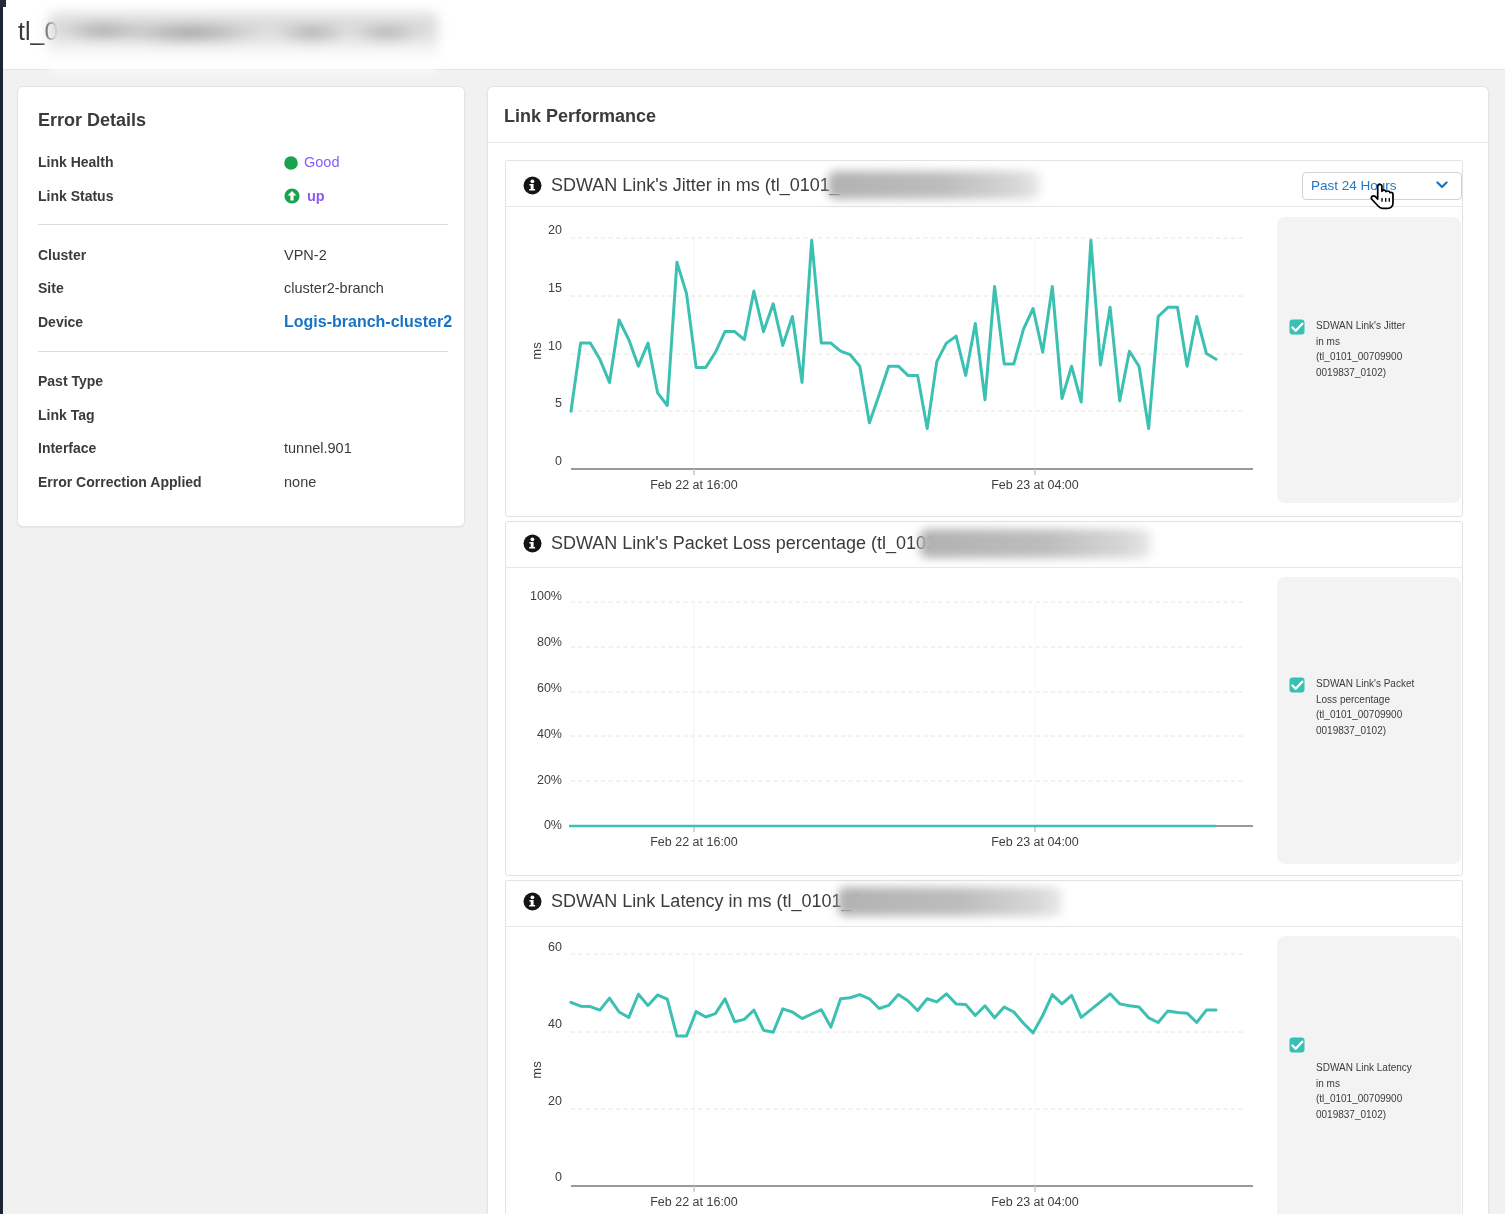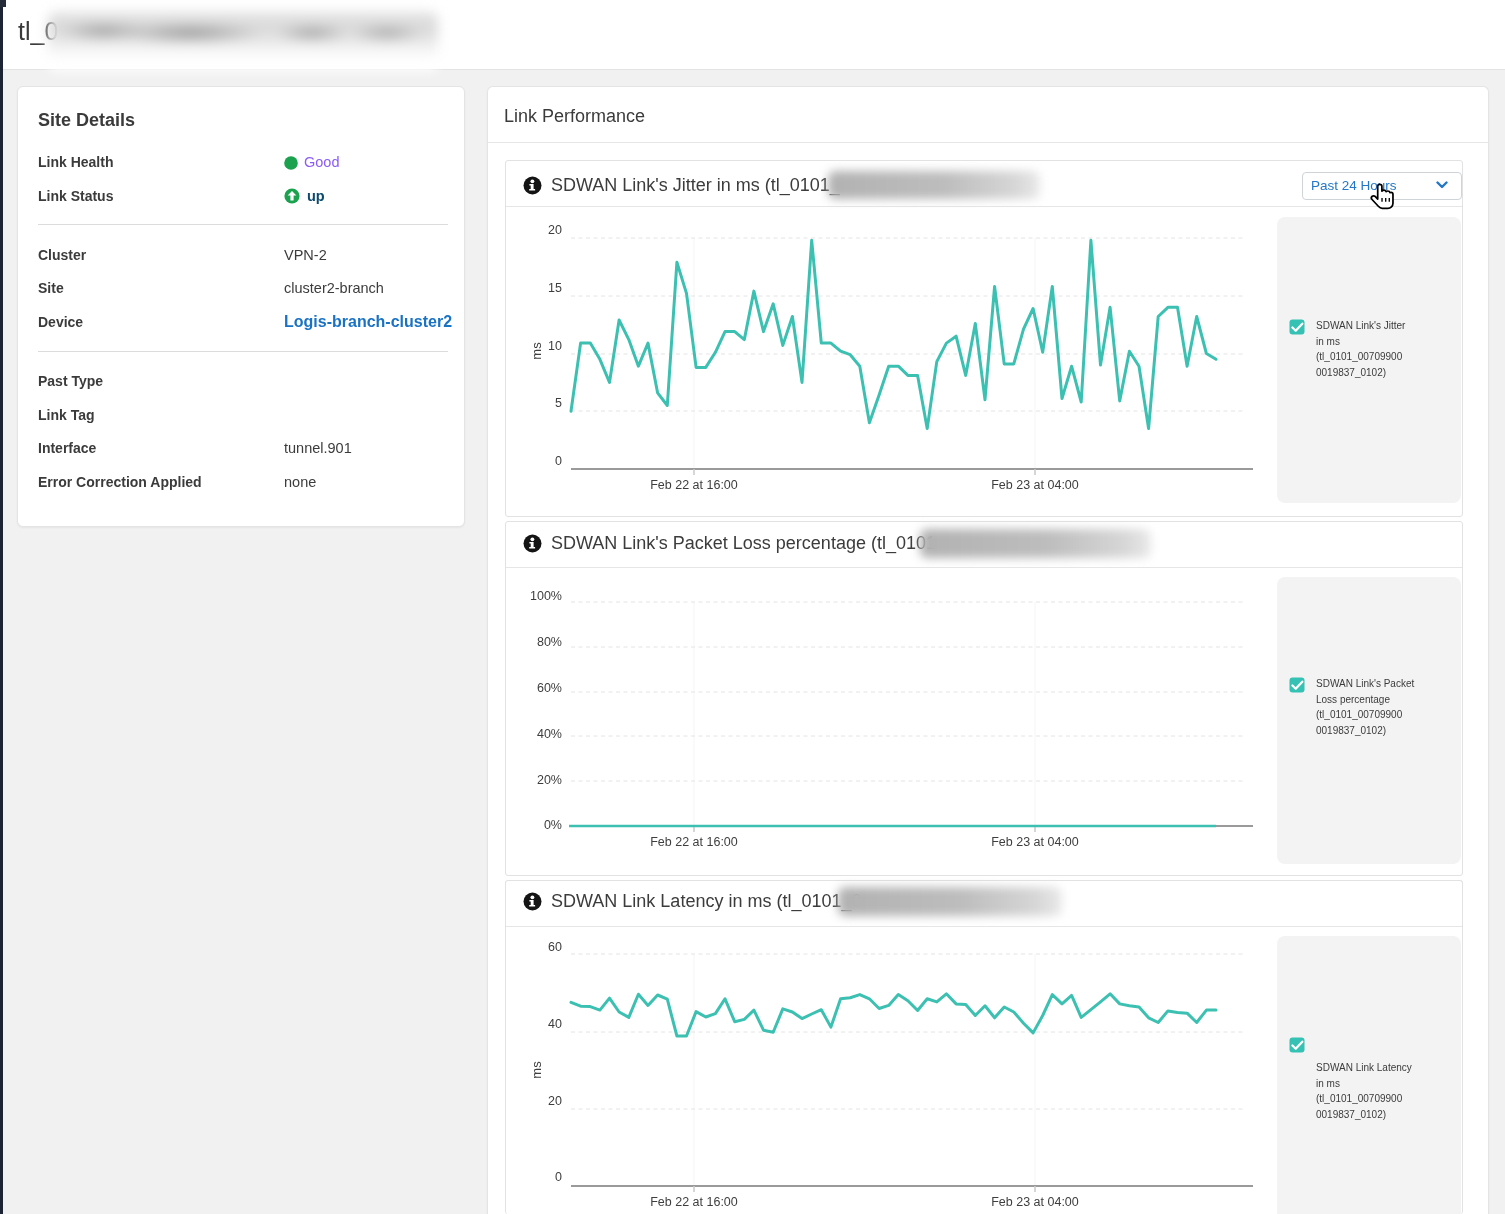--- a/index.html
+++ b/index.html
@@ -16,21 +16,21 @@
    radial-gradient(50px 12px at 264px 21px, #a2a2a2 0%, rgba(162,162,162,0) 74%),
    radial-gradient(50px 12px at 339px 21px, #a8a8a8 0%, rgba(168,168,168,0) 74%),
    linear-gradient(180deg, #e2e2e2 2%, #d9d9d9 32%, #f4f4f4 62%, #ffffff 82%); }
 .card { background:#fff; border:1px solid #e4e4e4; border-radius:6px; box-shadow:0 1px 2px rgba(0,0,0,.05); }
 .details { left:17px; top:86px; width:448px; height:441px; }
 .dtitle { left:38px; top:110px; font-size:18px; font-weight:bold; color:#3b3b3b; }
 .lbl { left:38px; font-size:14px; font-weight:bold; color:#3b3b3b; transform:translateY(-50%); }
 .val { left:284px; font-size:14.5px; color:#3c3c3c; transform:translateY(-50%); white-space:nowrap; }
 .hr { left:38px; width:410px; height:1px; background:#dcdcdc; }
 .panel { left:487px; top:86px; width:1002px; height:1140px; border-bottom:none; border-radius:6px 6px 0 0; }
-.ptitle { left:504px; top:106px; font-size:18px; font-weight:normal; color:#3b3b3b; }
+.ptitle { left:504px; top:106px; font-size:18px; font-weight:bold; color:#3b3b3b; }
 .phr { left:488px; top:142px; width:1000px; height:1px; background:#e6e6e6; }
 .chartcard { left:505px; width:958px; background:#fff; border:1px solid #e2e2e2; border-radius:3px; }
 .ctitle { left:551px; font-size:18px; color:#3c3c3c; transform:translateY(-50%); white-space:nowrap; }
 .ctitlehr { left:506px; width:956px; height:1px; background:#e6e6e6; }
 .cblur { border-radius:7px; filter:blur(5px); z-index:6;
   background:linear-gradient(90deg,#b2b2b2 0%,#bdbdbd 55%,#d6d6d6 88%,#e9e9e9 100%); }
 .legendpanel { left:1277px; width:184px; background:#f3f3f3; border-radius:8px; }
 .legendtext { left:1316px; width:148px; font-size:10px; line-height:15.6px; color:#3b3b3b; }
 .dd { left:1302px; top:172px; width:160px; height:28px; background:#fff; border:1.5px solid #cfd4d9;
   border-radius:4px; z-index:7; }
@@ -38,30 +38,30 @@
 .ddchev { left:1436px; top:181px; z-index:8; }
 </style></head>
 <body>
 <div class="abs topbar"></div>
 <div class="abs pagetitle">tl_0</div>
 <div class="abs hdrblur"></div>
 <div class="abs topdash"></div>
 <div class="abs leftedge"></div>
 
 <div class="abs card details"></div>
-<div class="abs dtitle">Site Details</div>
+<div class="abs dtitle">Error Details</div>
 <div class="abs lbl" style="top:162px">Link Health</div>
 <div class="abs val" style="top:162px"><svg style="vertical-align:-2.5px;margin-right:6px" width="14" height="14" viewBox="0 0 14 14">
       <circle cx="7" cy="7" r="6.8" fill="#1ba24e"></circle>
     </svg><span style="color:#8b5cf6">Good</span></div>
 <div class="abs lbl" style="top:196px">Link Status</div>
 <div class="abs val" style="top:196px"><svg style="vertical-align:-3px;margin-right:7px" width="16" height="16" viewBox="0 0 16 16">
       <circle cx="8" cy="8" r="7.6" fill="#1ba24e"></circle>
       <path d="M8 2.9 L12.4 7.5 H9.6 V12.6 H6.4 V7.5 H3.6 Z" fill="#fff"></path>
-    </svg><b style="color:#0c4a6e">up</b></div>
+    </svg><b style="color:#8b5cf6">up</b></div>
 <div class="abs hr" style="top:224px"></div>
 <div class="abs lbl" style="top:255px">Cluster</div>
 <div class="abs val" style="top:255px">VPN-2</div>
 <div class="abs lbl" style="top:288px">Site</div>
 <div class="abs val" style="top:288px">cluster2-branch</div>
 <div class="abs lbl" style="top:322px">Device</div>
 <div class="abs val" style="top:322px"><b style="color:#1a72c4;font-size:16px">Logis-branch-cluster2</b></div>
 <div class="abs hr" style="top:351px"></div>
 <div class="abs lbl" style="top:381px">Past Type</div>
 <div class="abs lbl" style="top:415px">Link Tag</div>

